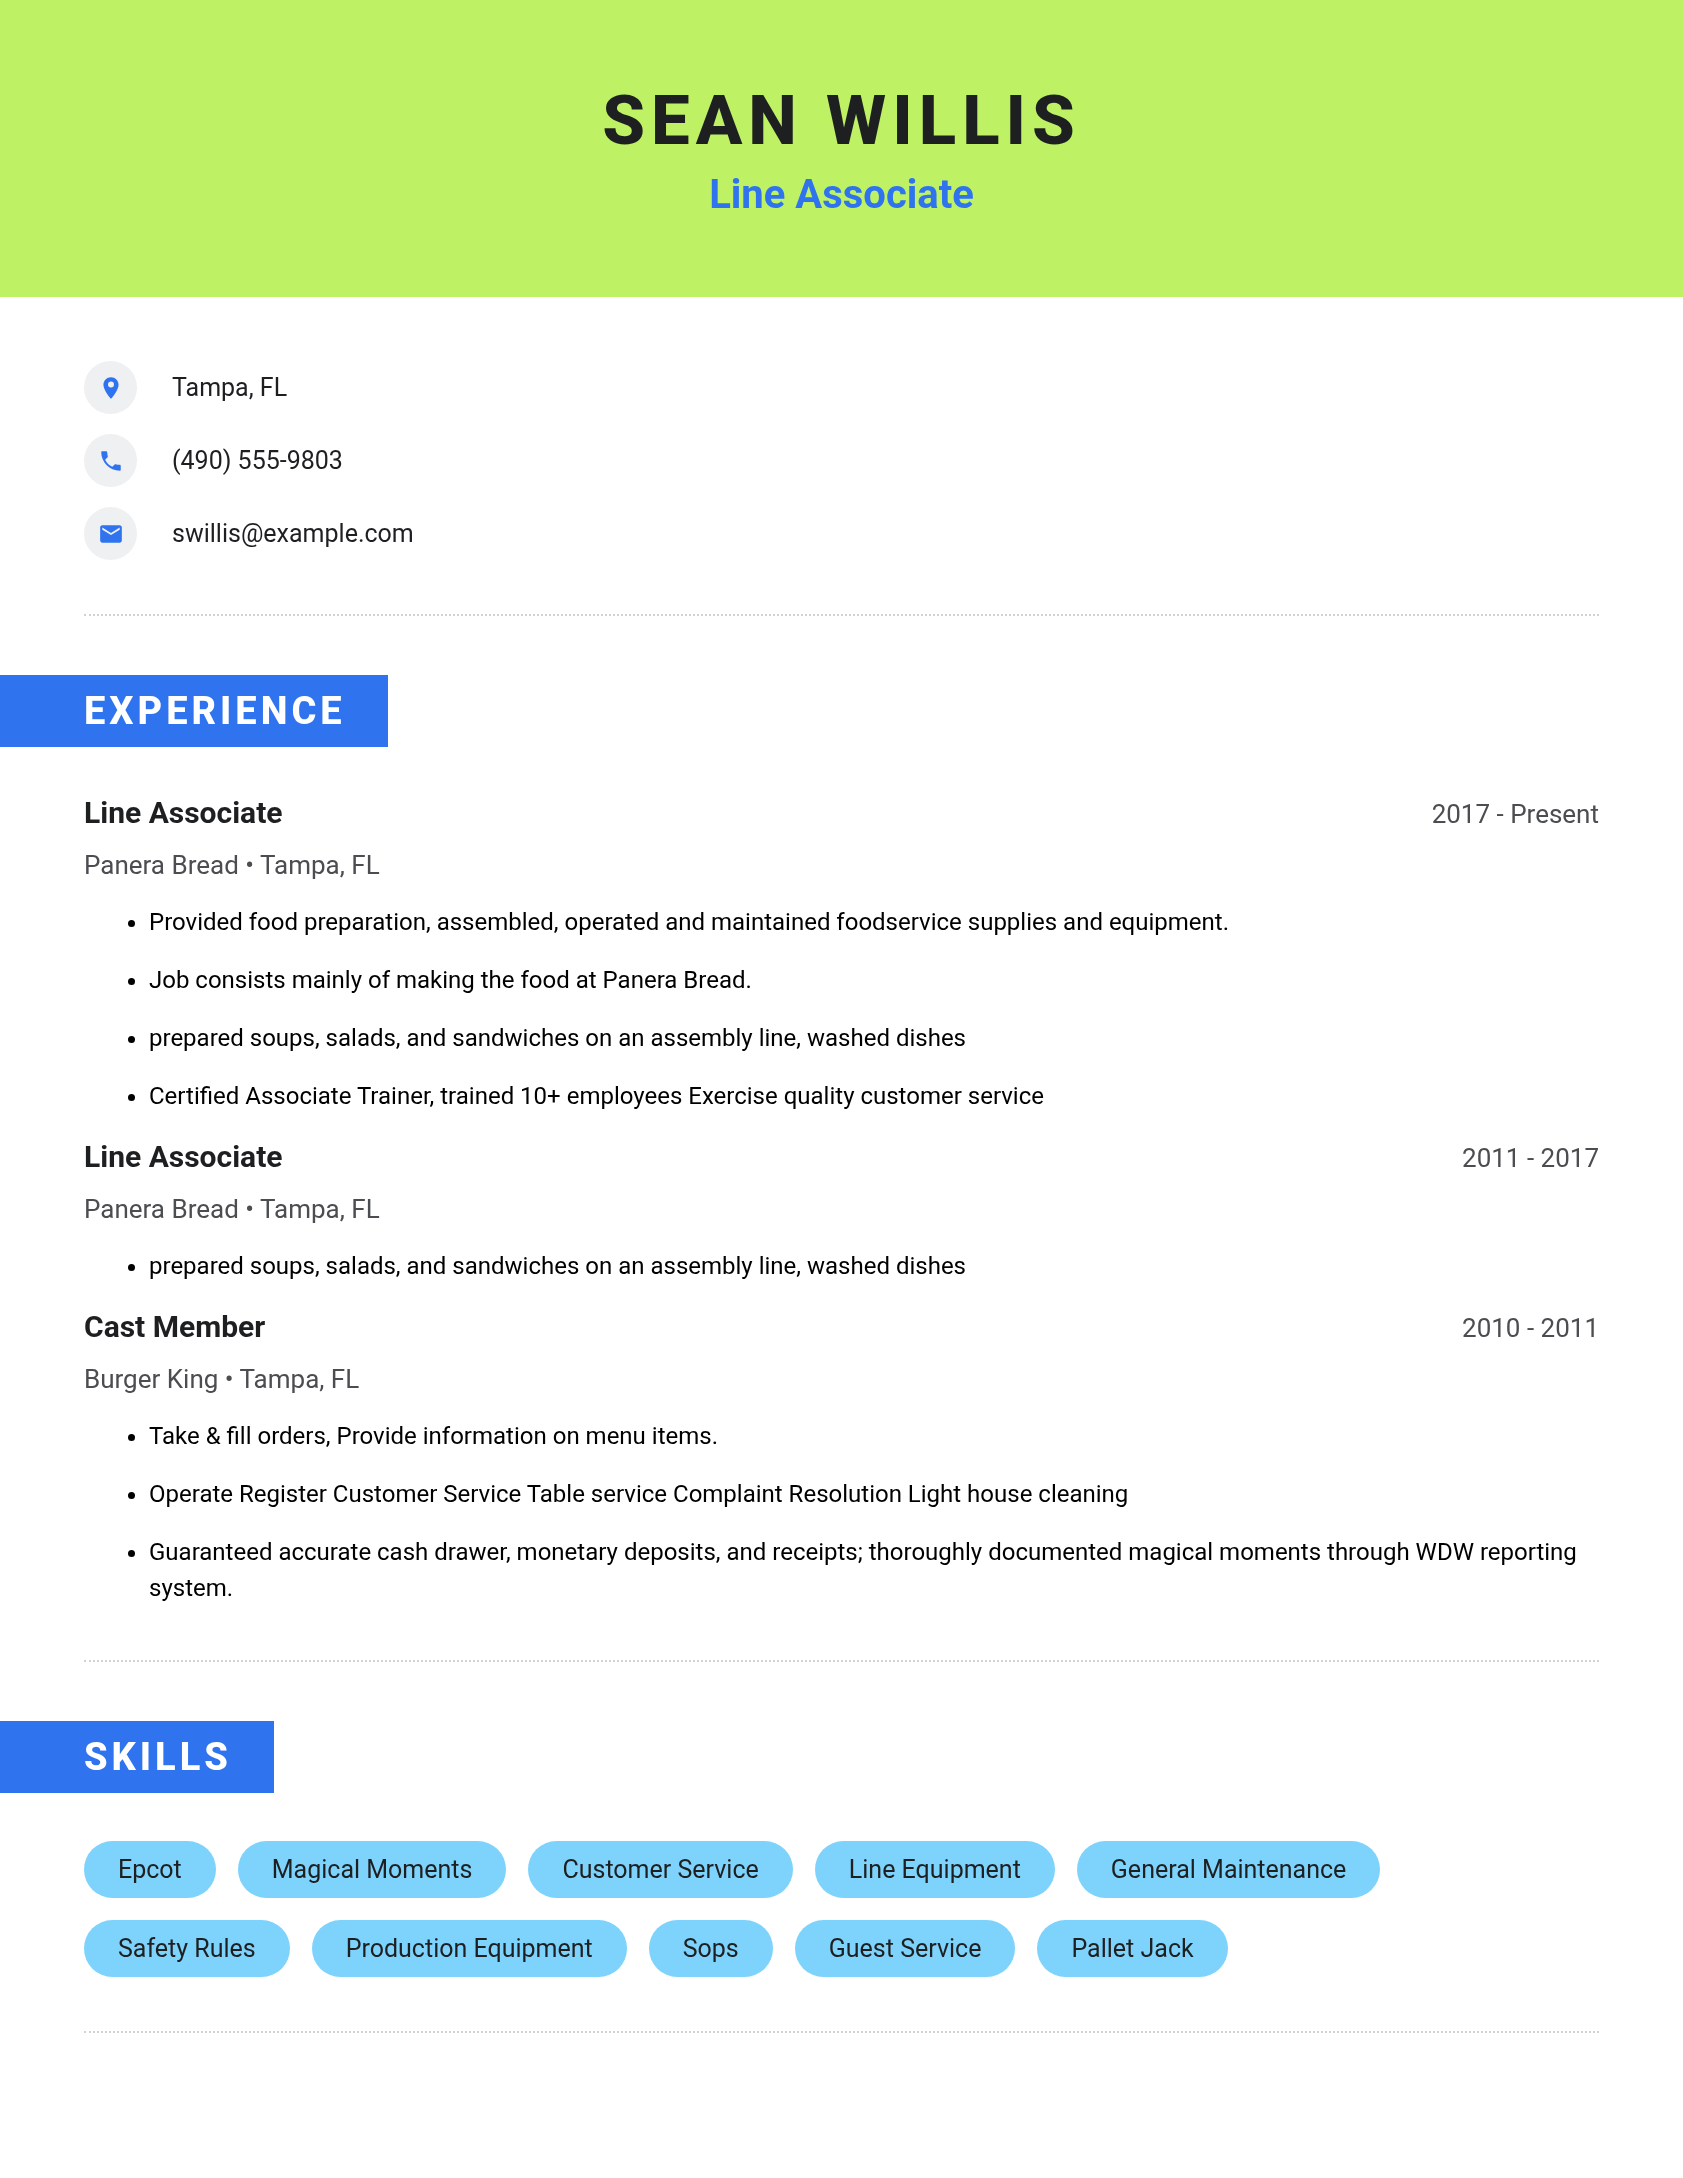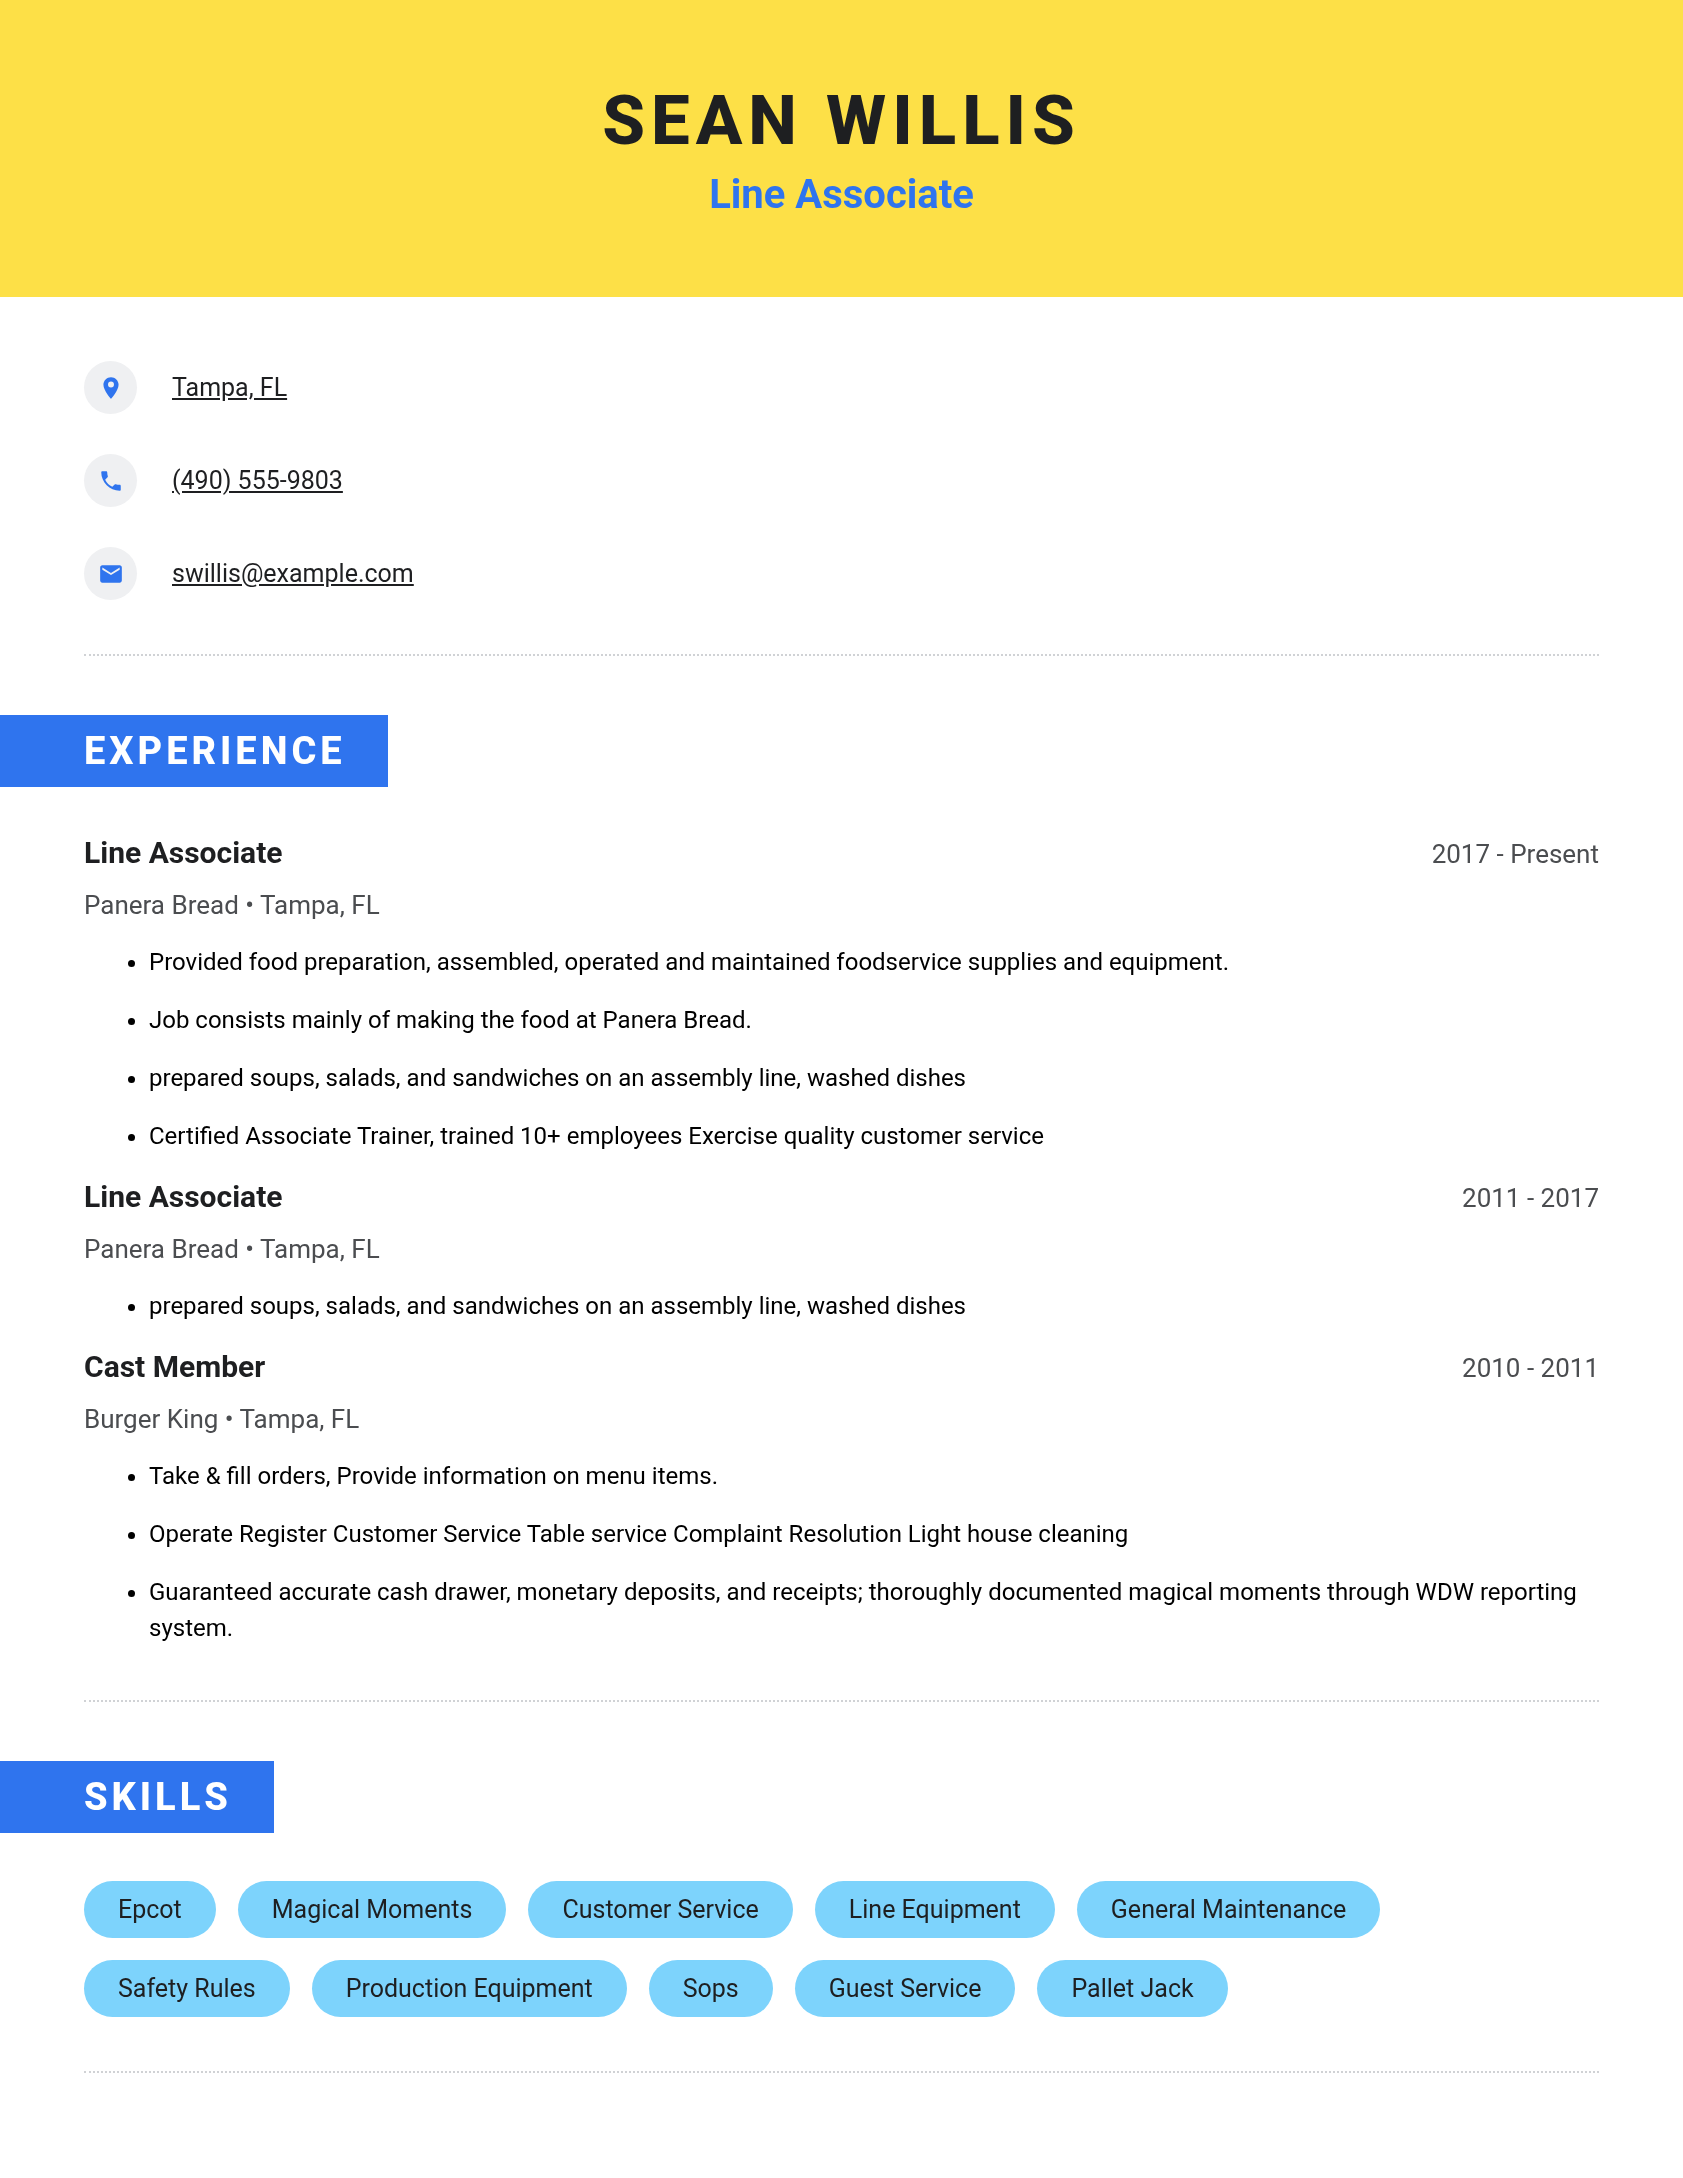--- a/index.html
+++ b/index.html
@@ -1,20 +1,20 @@
 <!DOCTYPE html>
 <html><head>
 <meta charset="utf-8">
 <style>
   * { box-sizing: border-box; margin: 0; padding: 0; }
   html, body { width: 1683px; background: #fff; font-family: -apple-system, BlinkMacSystemFont, "Segoe UI", Roboto, Arial, sans-serif; color: #1e1f21; }
   .page { width: 1683px; }
 
   .header-band {
-    background: #fde047;
+    background: #bef264;
     height: 297px;
     display: flex;
     flex-direction: column;
     align-items: center;
     justify-content: center;
   }
   .name {
     font-size: 69px;
     font-weight: 800;
     letter-spacing: 6px;
@@ -25,21 +25,21 @@
     font-size: 40px;
     font-weight: 700;
     color: #2f74ee;
     margin-top: 10px;
   }
 
   .content {
     padding: 59px 84px 59px 84px;
   }
 
-  .contact-list { display: flex; flex-direction: column; gap: 40px; margin-top: 5px; text-decoration: underline; }
+  .contact-list { display: flex; flex-direction: column; gap: 20px; margin-top: 5px; }
   .contact-row { display: flex; align-items: center; gap: 35px; }
   .icon-circle {
     width: 53px; height: 53px; border-radius: 50%;
     background: #eff0f2;
     display: flex; align-items: center; justify-content: center;
   }
   .icon-circle svg { width: 26px; height: 26px; fill: #2f74ee; }
   .contact-text { font-size: 25px; color: #1e1f21; }
 
   hr.dotted {

